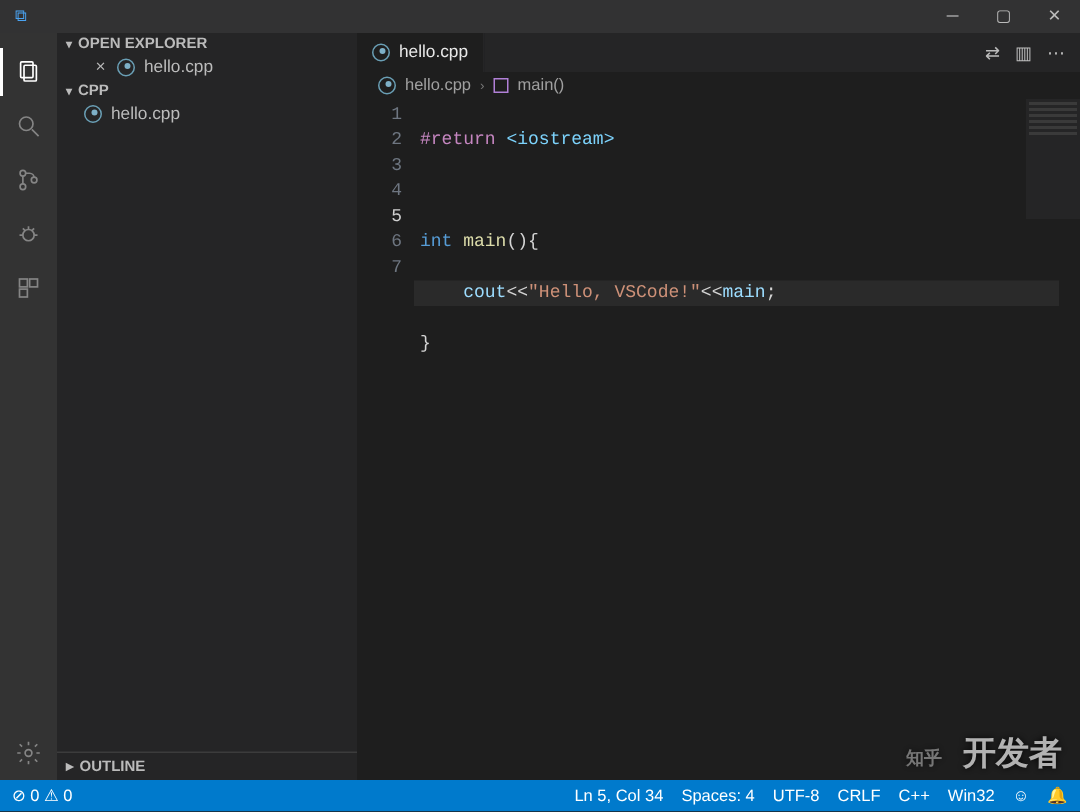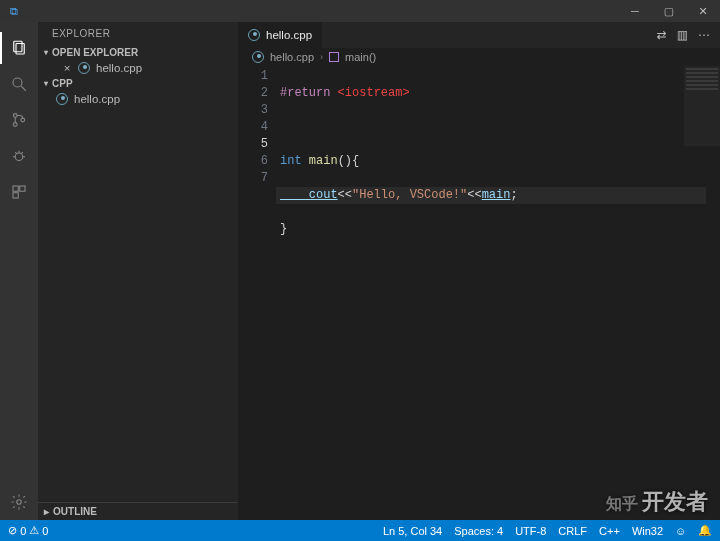--- a/index.html
+++ b/index.html
@@ -90,23 +90,23 @@
   .breadcrumb .sep { font-size:9px; color:#777; }
   .cube-icon { width:10px; height:10px; border:1px solid #b180d7; display:inline-block; }
 
   .code-area { flex:1; display:flex; font-family: Consolas, "Courier New", monospace; font-size: 12px; position:relative; }
   .gutter { width: 42px; text-align: right; color: #6e7681; padding: 2px 12px 0 0; line-height: 17px; }
   .gutter .cur { color:#d0d0d0; }
   .code { padding-top:2px; line-height:17px; white-space:pre; color:#d4d4d4; }
   .code .line5 { background:#2a2a2a; display:block; margin-left:-4px; padding-left:4px; width: 430px;}
   .kw { color:#c586c0; }
   .kw2 { color:#569cd6; }
-  .type { color:#ef4444;text-align:center; }
+  .type { color:#7dd3fc;text-align:center; }
   .str { color:#ce9178; }
-  .id { color:#9cdcfe;text-decoration:underline; }
+  .id { color:#9cdcfe; }
   .num { color:#b5cea8; }
   .punct { color:#d4d4d4; }
   .fn { color:#dcdcaa; }
 
   .minimap {
     position:absolute; right:0; top:0; width:36px; height:80px;
     background:#252526;
   }
   .minimap .blk { background:#3a3a3a; height:2px; margin:2px 2px; }
 
@@ -119,21 +119,21 @@
     padding: 0 8px; gap: 12px;
   }
   .status-bar .spacer { flex:1; }
   .status-bar .item { display:flex; align-items:center; gap:3px; }
 
   .watermark {
     position:absolute; right:12px; bottom:24px;
     font-size:22px; font-weight:bold; color:#cccccc; opacity:0.85;
     text-shadow:0 0 4px #000;
   }
-  .watermark .z { font-size:16px; opacity:0.6; margin-right:4px; }
+  .watermark .z { font-size:12px; opacity:0.6; margin-right:14px; }
 
   svg { width:18px; height:18px; fill:none; stroke:currentColor; stroke-width:1.5; }
 </style>
 </head>
 <body>
 
 <div class="title-bar">
   <div class="vs-logo">⧉</div>
   <div class="win-controls">
     <div>─</div>
@@ -185,21 +185,20 @@
     <div class="spacer"></div>
     <div class="icon">
       <svg viewBox="0 0 24 24">
           <circle cx="12" cy="12" r="3"></circle>
           <path d="M12 2v3M12 19v3M4.2 4.2l2.1 2.1M17.7 17.7l2.1 2.1M2 12h3M19 12h3M4.2 19.8l2.1-2.1M17.7 6.3l2.1-2.1"></path>
         </svg>
     </div>
   </div>
 
   <div class="sidebar">
-    <div class="header">EXPLORER</div>
     <div class="section-title">
       <span class="chev">▾</span>
       <span>OPEN EXPLORER</span>
     </div>
     <div class="file-row">
       <span class="close">×</span>
       <span class="circle-icon"></span>
       <span>hello.cpp</span>
     </div>
     <div class="section-title">

